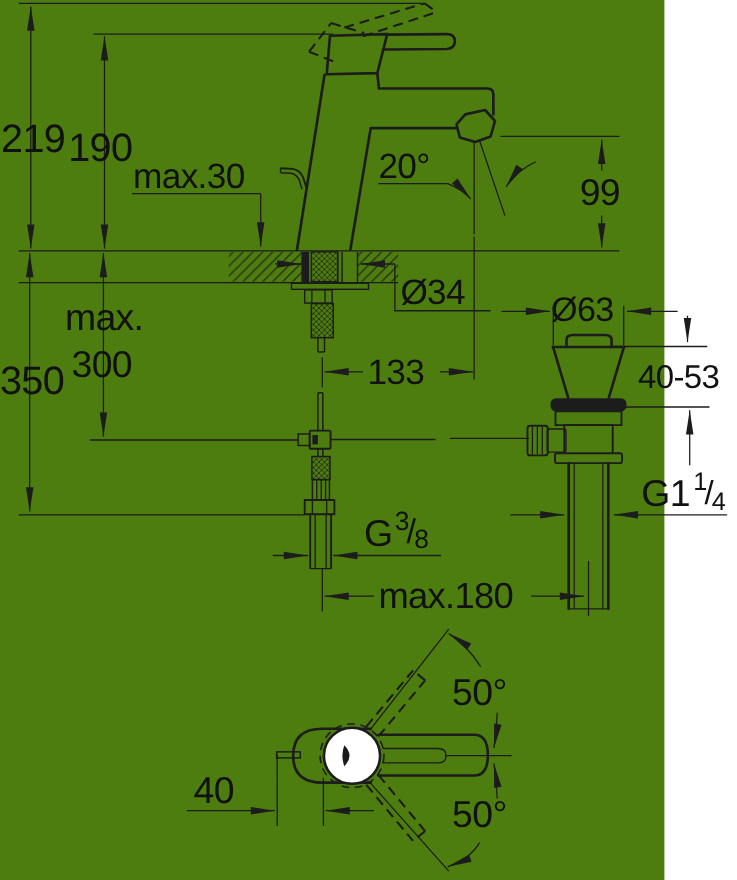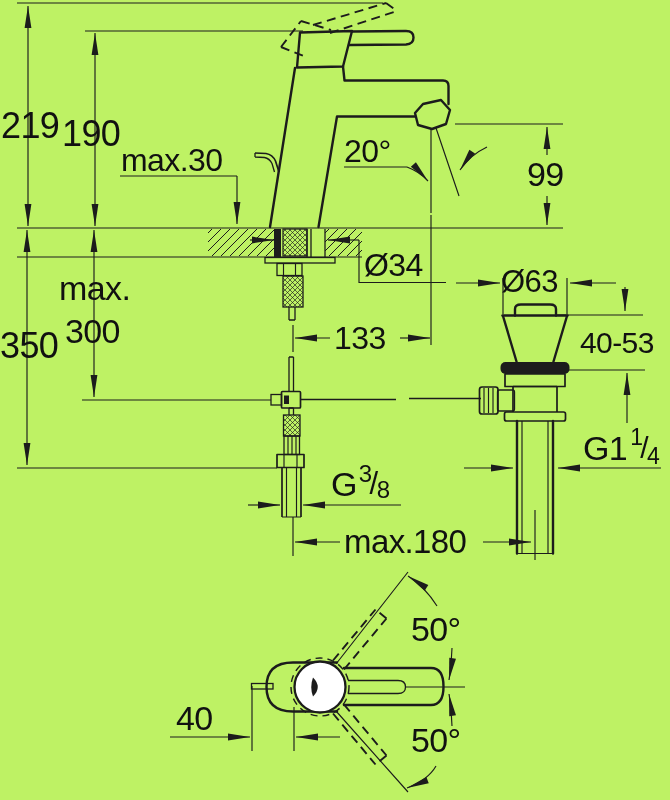--- a/index.html
+++ b/index.html
@@ -1,16 +1,16 @@
 <!DOCTYPE html>
 <html><head>
 <meta charset="utf-8">
 <style>
   html,body{margin:0;padding:0;background:#fff;width:670px;height:800px;overflow:hidden}
-  #stage{position:relative;width:670px;height:800px;background:#bef264}
+  #stage{position:relative;width:604px;height:800px;background:#4d7c0f}
   svg{display:block}
   .k {stroke:#1c1c1c;stroke-width:2.4;fill:none;stroke-linejoin:round;stroke-linecap:round}
   .k2{stroke:#1c1c1c;stroke-width:1.7;fill:none;stroke-linejoin:round}
   .k3{stroke:#1c1c1c;stroke-width:1.3;fill:none}
   .t {stroke:#1c1c1c;stroke-width:1.15;fill:none}
   .d {stroke:#1c1c1c;stroke-width:1.9;fill:none;stroke-dasharray:9 5.5;stroke-linecap:butt}
   .dc{stroke:#1c1c1c;stroke-width:1.4;fill:none;stroke-dasharray:7 5}
   .lbl{font-family:"Liberation Sans",sans-serif;fill:#111;letter-spacing:-0.6px}
   .ink{fill:#1c1c1c;stroke:none}
 </style>

